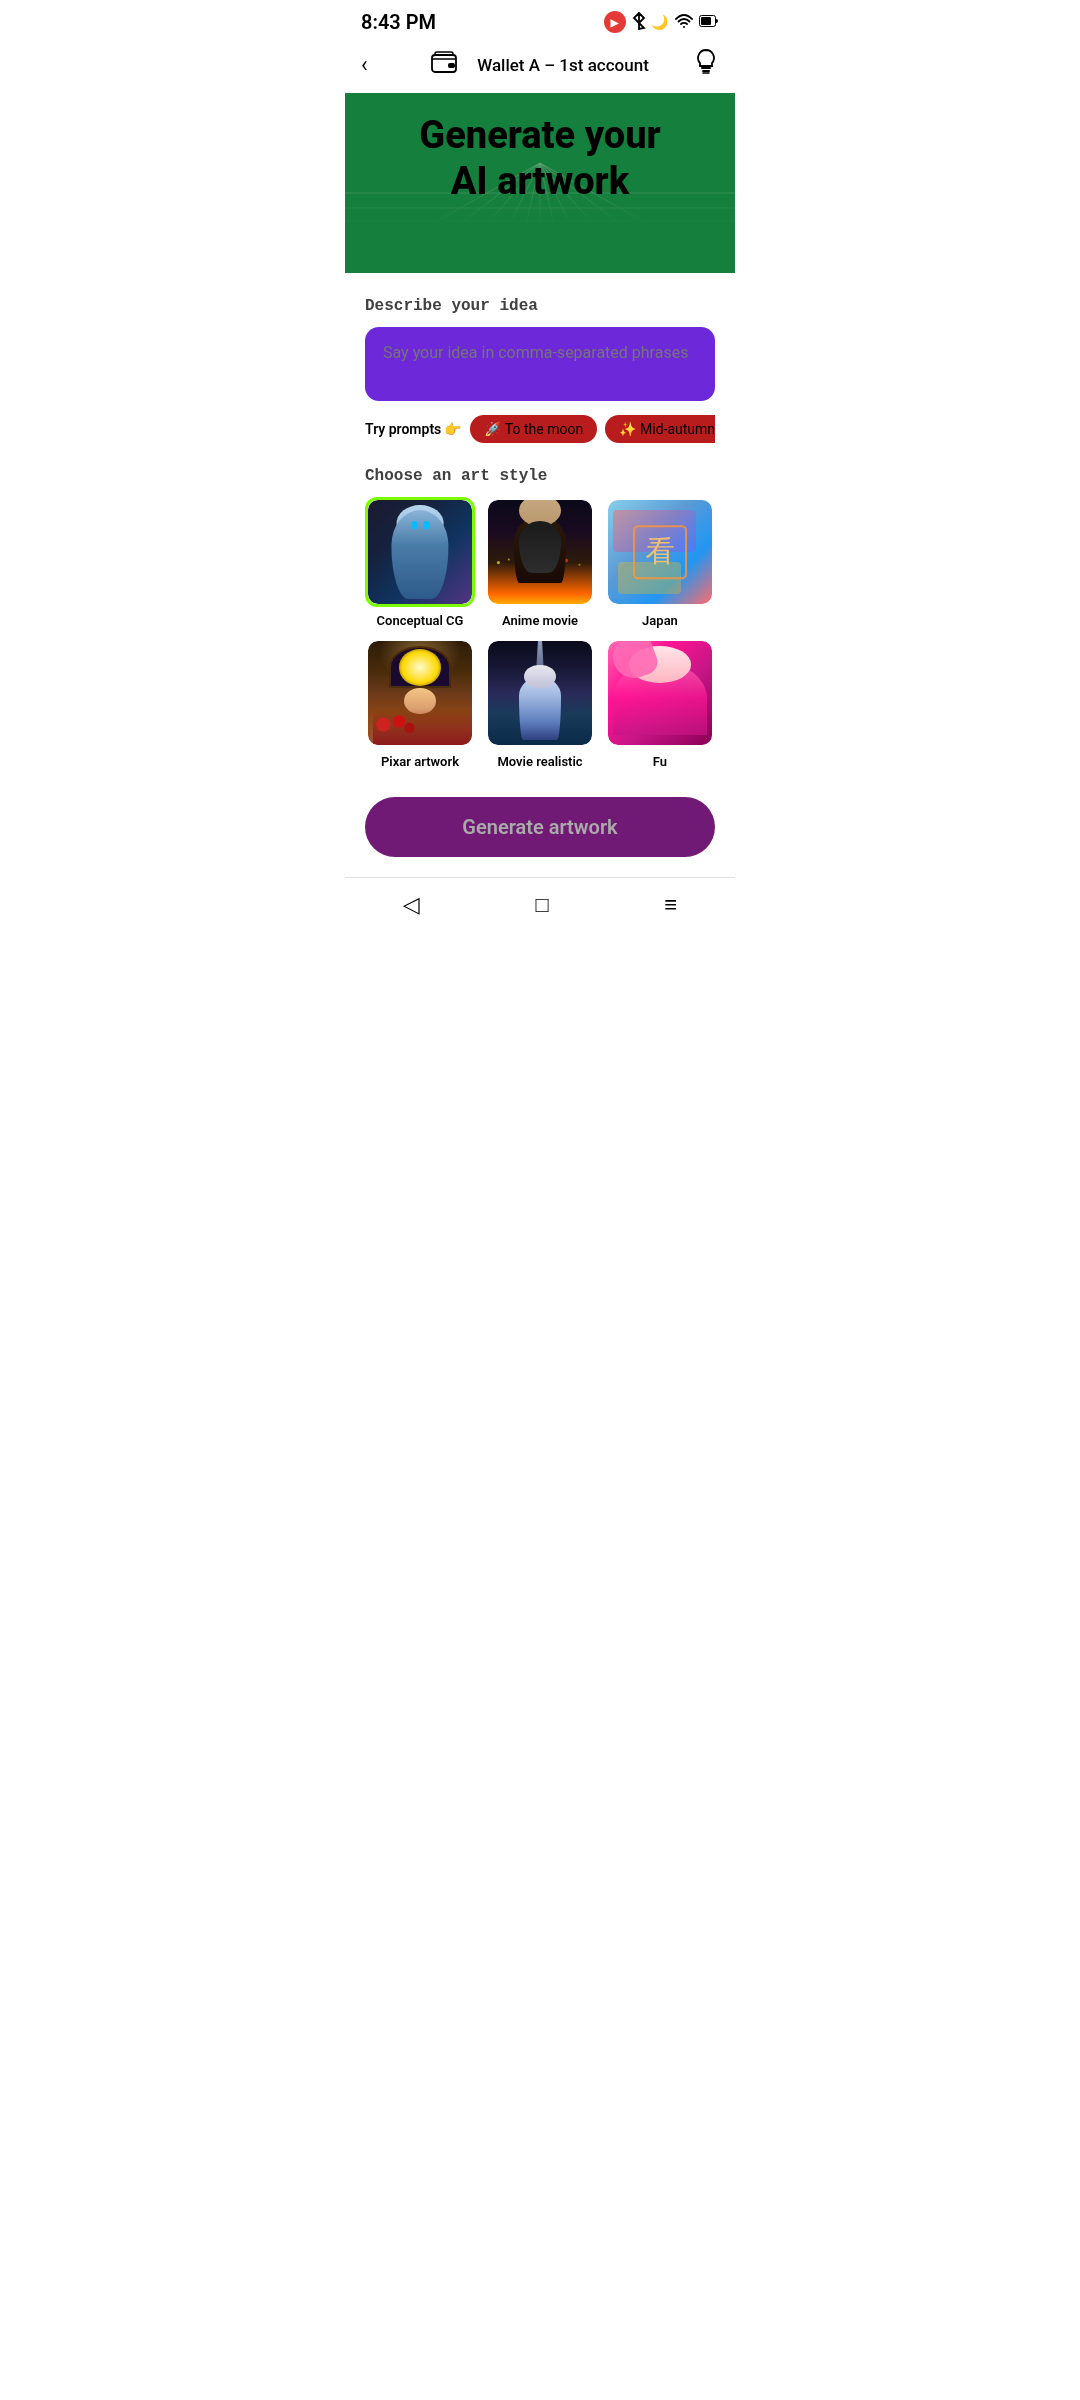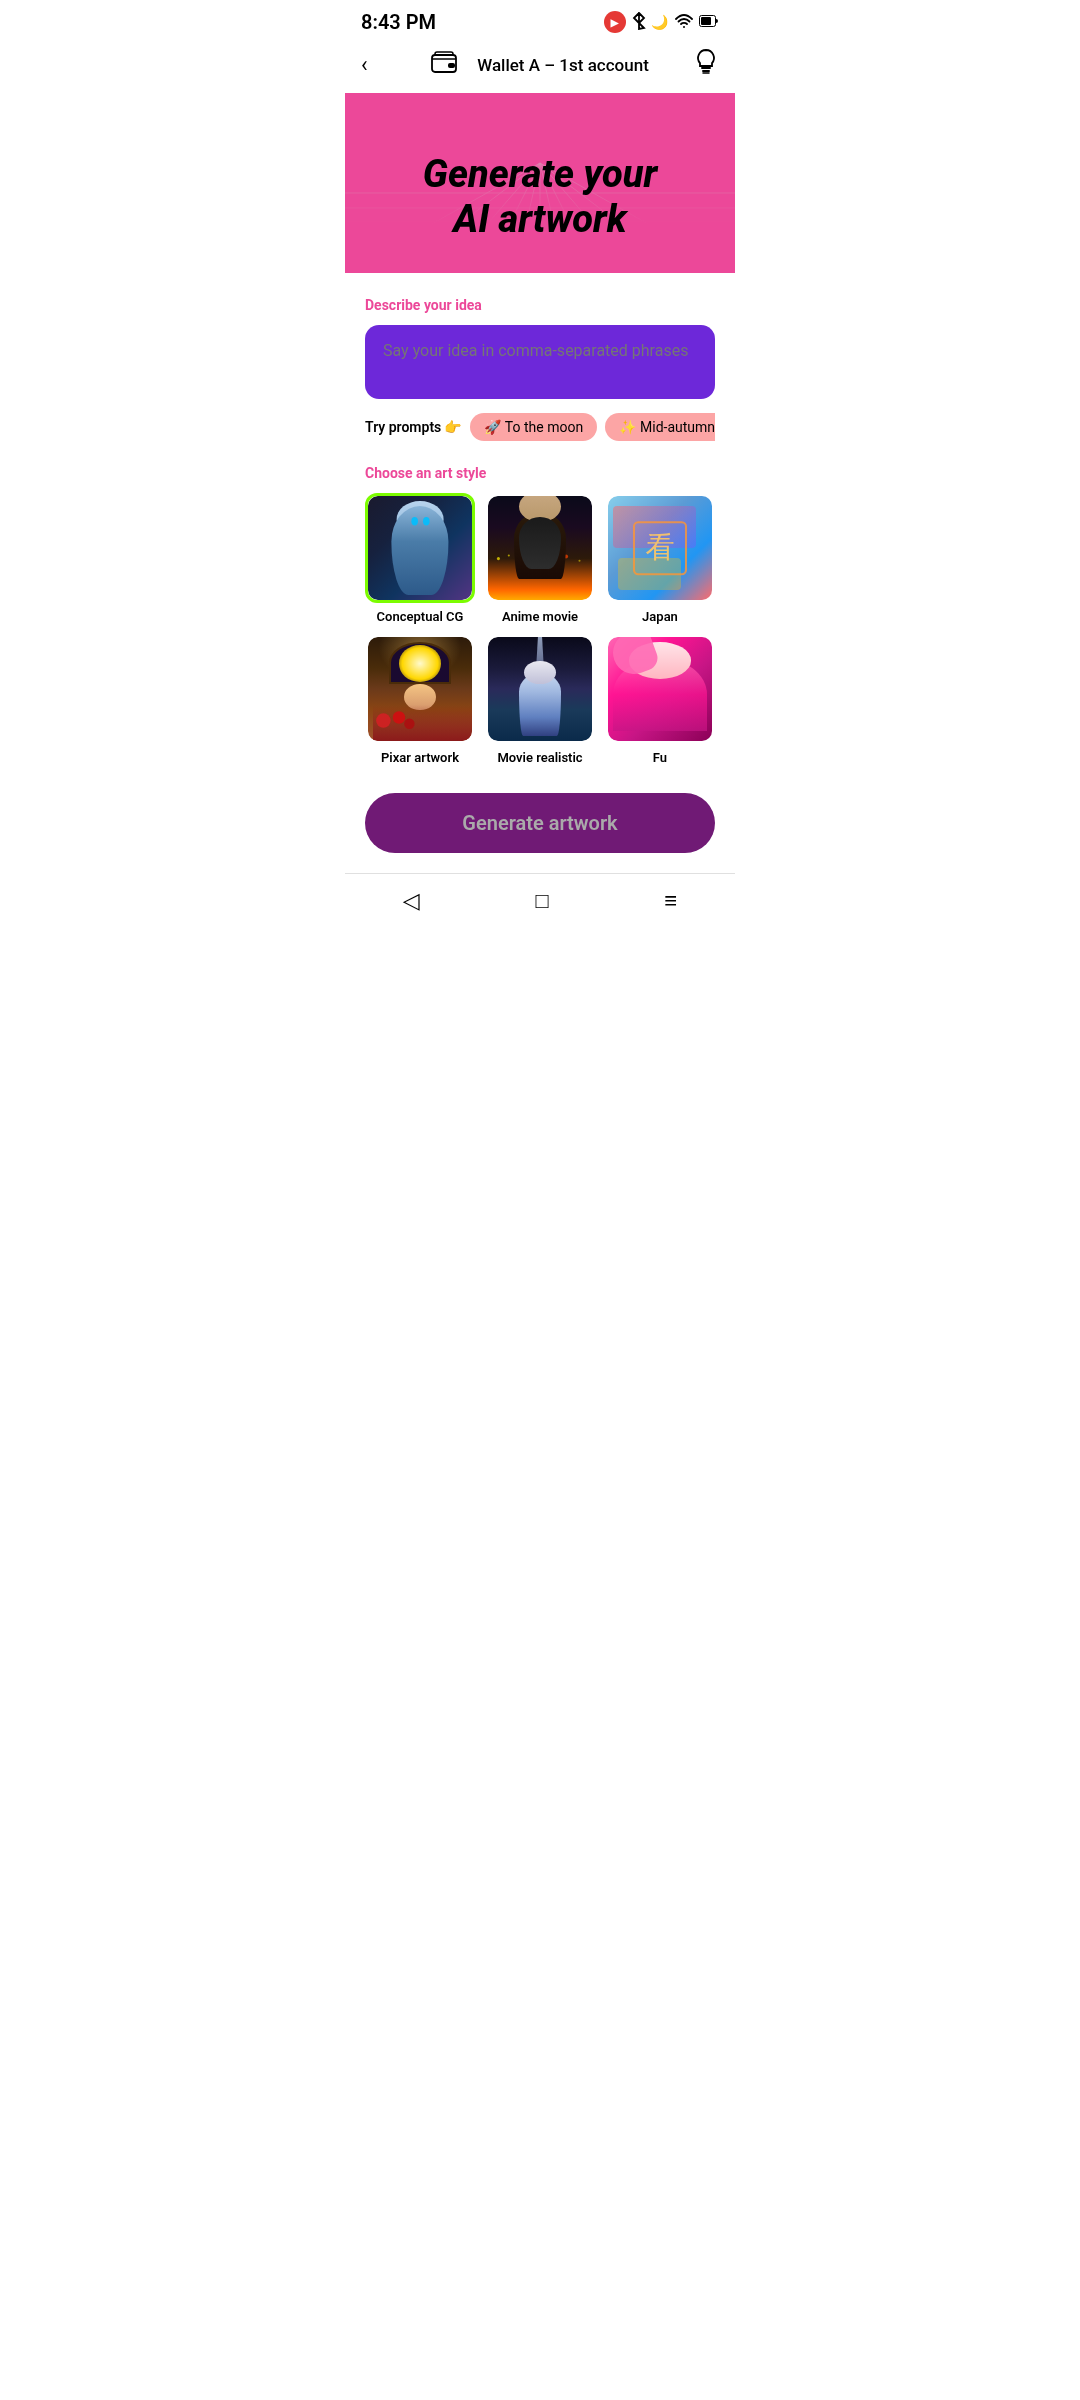--- a/index.html
+++ b/index.html
@@ -81,28 +81,27 @@
       justify-content: flex-end;
     }
     .bulb-icon {
       font-size: 22px;
       color: #000;
     }
 
     
     .hero-section {
       position: relative;
-      background: #ec4899;
+      background: #15803d;
       padding: 20px 0 30px;
       overflow: hidden;
       min-height: 180px;
       display: flex;
-      align-items: flex-end;
+      align-items: flex-start;
       justify-content: center;
-      font-style: italic;
     }
     .hero-grid {
       position: absolute;
       bottom: 0;
       left: 0;
       right: 0;
       height: 120px;
     }
     .hero-title {
       position: relative;
@@ -113,25 +112,26 @@
       color: #000;
       line-height: 1.2;
     }
 
     
     .main-content {
       padding: 0 20px;
     }
 
     .section-label {
-      font-size: 14px;
+      font-size: 16px;
       font-weight: 700;
-      color: #ec4899;
+      color: #404040;
       margin-bottom: 12px;
       margin-top: 24px;
+      font-family: Liberation Mono, monospace;
     }
 
     
     .idea-input-wrap {
       background: #6d28d9;
       border-radius: 14px;
       padding: 16px 18px;
       margin-bottom: 14px;
     }
     .idea-input {
@@ -155,21 +155,21 @@
       margin-bottom: 6px;
     }
     .prompts-row::-webkit-scrollbar { display: none; }
     .prompts-label {
       font-size: 14px;
       font-weight: 600;
       color: #000;
       white-space: nowrap;
     }
     .prompt-chip {
-      background: #fca5a5;
+      background: #b91c1c;
       border-radius: 20px;
       padding: 6px 14px;
       font-size: 14px;
       color: #000;
       white-space: nowrap;
       cursor: pointer;
       border: none;
       font-family: inherit;
     }
 

